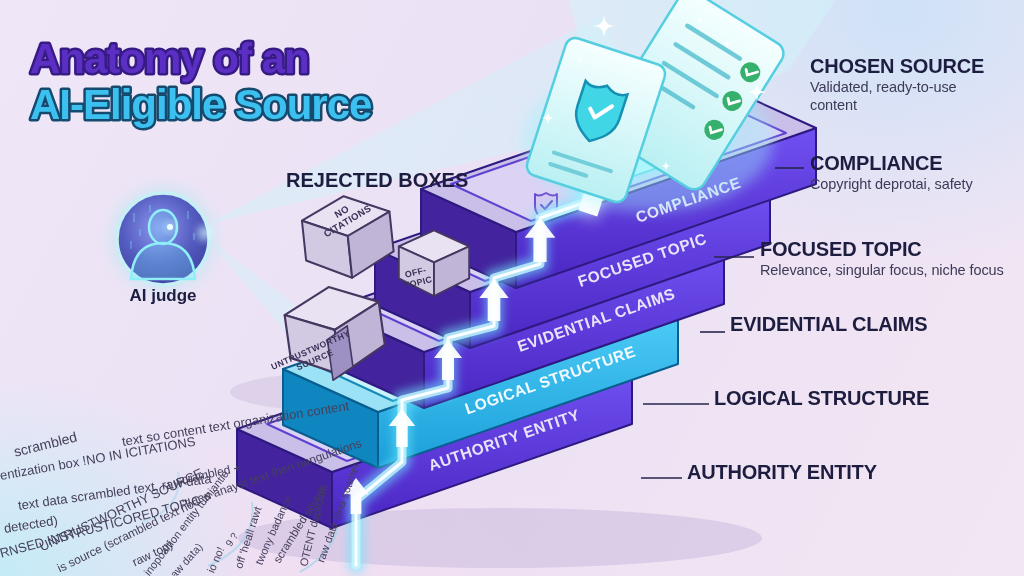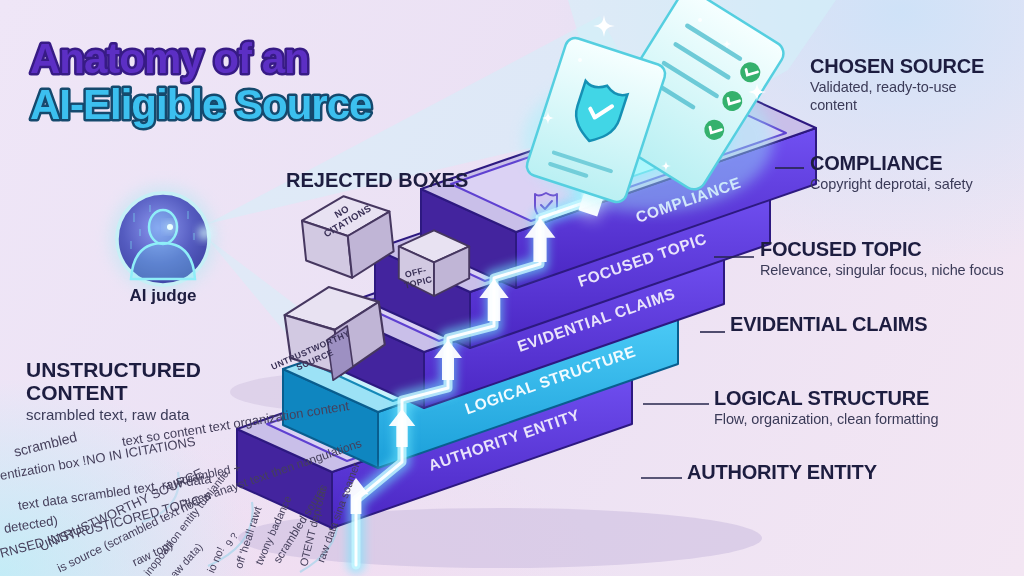--- a/index.html
+++ b/index.html
@@ -286,45 +286,39 @@
   <g font-weight="bold" font-size="42" paint-order="stroke" stroke-linejoin="round" letter-spacing="-1">
     <text x="30" y="73" fill="#5c2fc4" stroke="#371b85" stroke-width="5">Anatomy of an</text>
     <text x="30" y="119" fill="#3cc0ef" stroke="#15496d" stroke-width="5">AI-Eligible Source</text>
   </g>
 </svg>
 
 <div class="abs side-h" style="left:118px;top:286px;width:90px;text-align:center;font-size:17px;">AI judge</div>
 
 <div class="abs side-h" style="left:286px;top:169px;font-size:20px;">REJECTED BOXES</div>
 
-<div class="abs" style="left:26px;top:358px;">
-  <div class="side-h" style="font-size:21px;line-height:23px;">UNSTRUCTURED</div>
-  <div class="side-h" style="font-size:21px;line-height:23px;">CONTENT</div>
-  <div style="font-size:15px;color:#3b3b58;margin-top:2px;">scrambled text, raw data</div>
-</div>
 
 <div class="abs" style="left:810px;top:55px;">
   <div class="note-h">CHOSEN SOURCE</div>
   <div class="note-d">Validated, ready-to-use</div>
   <div class="note-d">content</div>
 </div>
 <div class="abs" style="left:810px;top:152px;">
   <div class="note-h">COMPLIANCE</div>
   <div class="note-d">Copyright deprotai, safety</div>
 </div>
 <div class="abs" style="left:760px;top:238px;">
   <div class="note-h">FOCUSED TOPIC</div>
   <div class="note-d">Relevance, singular focus, niche focus</div>
 </div>
 <div class="abs" style="left:730px;top:313px;">
   <div class="note-h">EVIDENTIAL CLAIMS</div>
 </div>
 <div class="abs" style="left:714px;top:387px;">
   <div class="note-h">LOGICAL STRUCTURE</div>
-  <div class="note-d">Flow, organization, clean formatting</div>
 </div>
 <div class="abs" style="left:687px;top:461px;">
   <div class="note-h">AUTHORITY ENTITY</div>
 </div>
 
 <div>
   <span class="scramble" style="left:14px;top:444px;font-size:14px;transform:rotate(-14deg);">scrambled</span>
   <span class="scramble" style="left:0px;top:468px;font-size:13px;transform:rotate(-10deg);">entization box !NO IN ICITATIONS</span>
   <span class="scramble" style="left:122px;top:434px;font-size:13px;transform:rotate(-9deg);">text so content text organization content</span>
   <span class="scramble" style="left:18px;top:498px;font-size:13px;transform:rotate(-8deg);">text data scrambled text, raw data</span>

